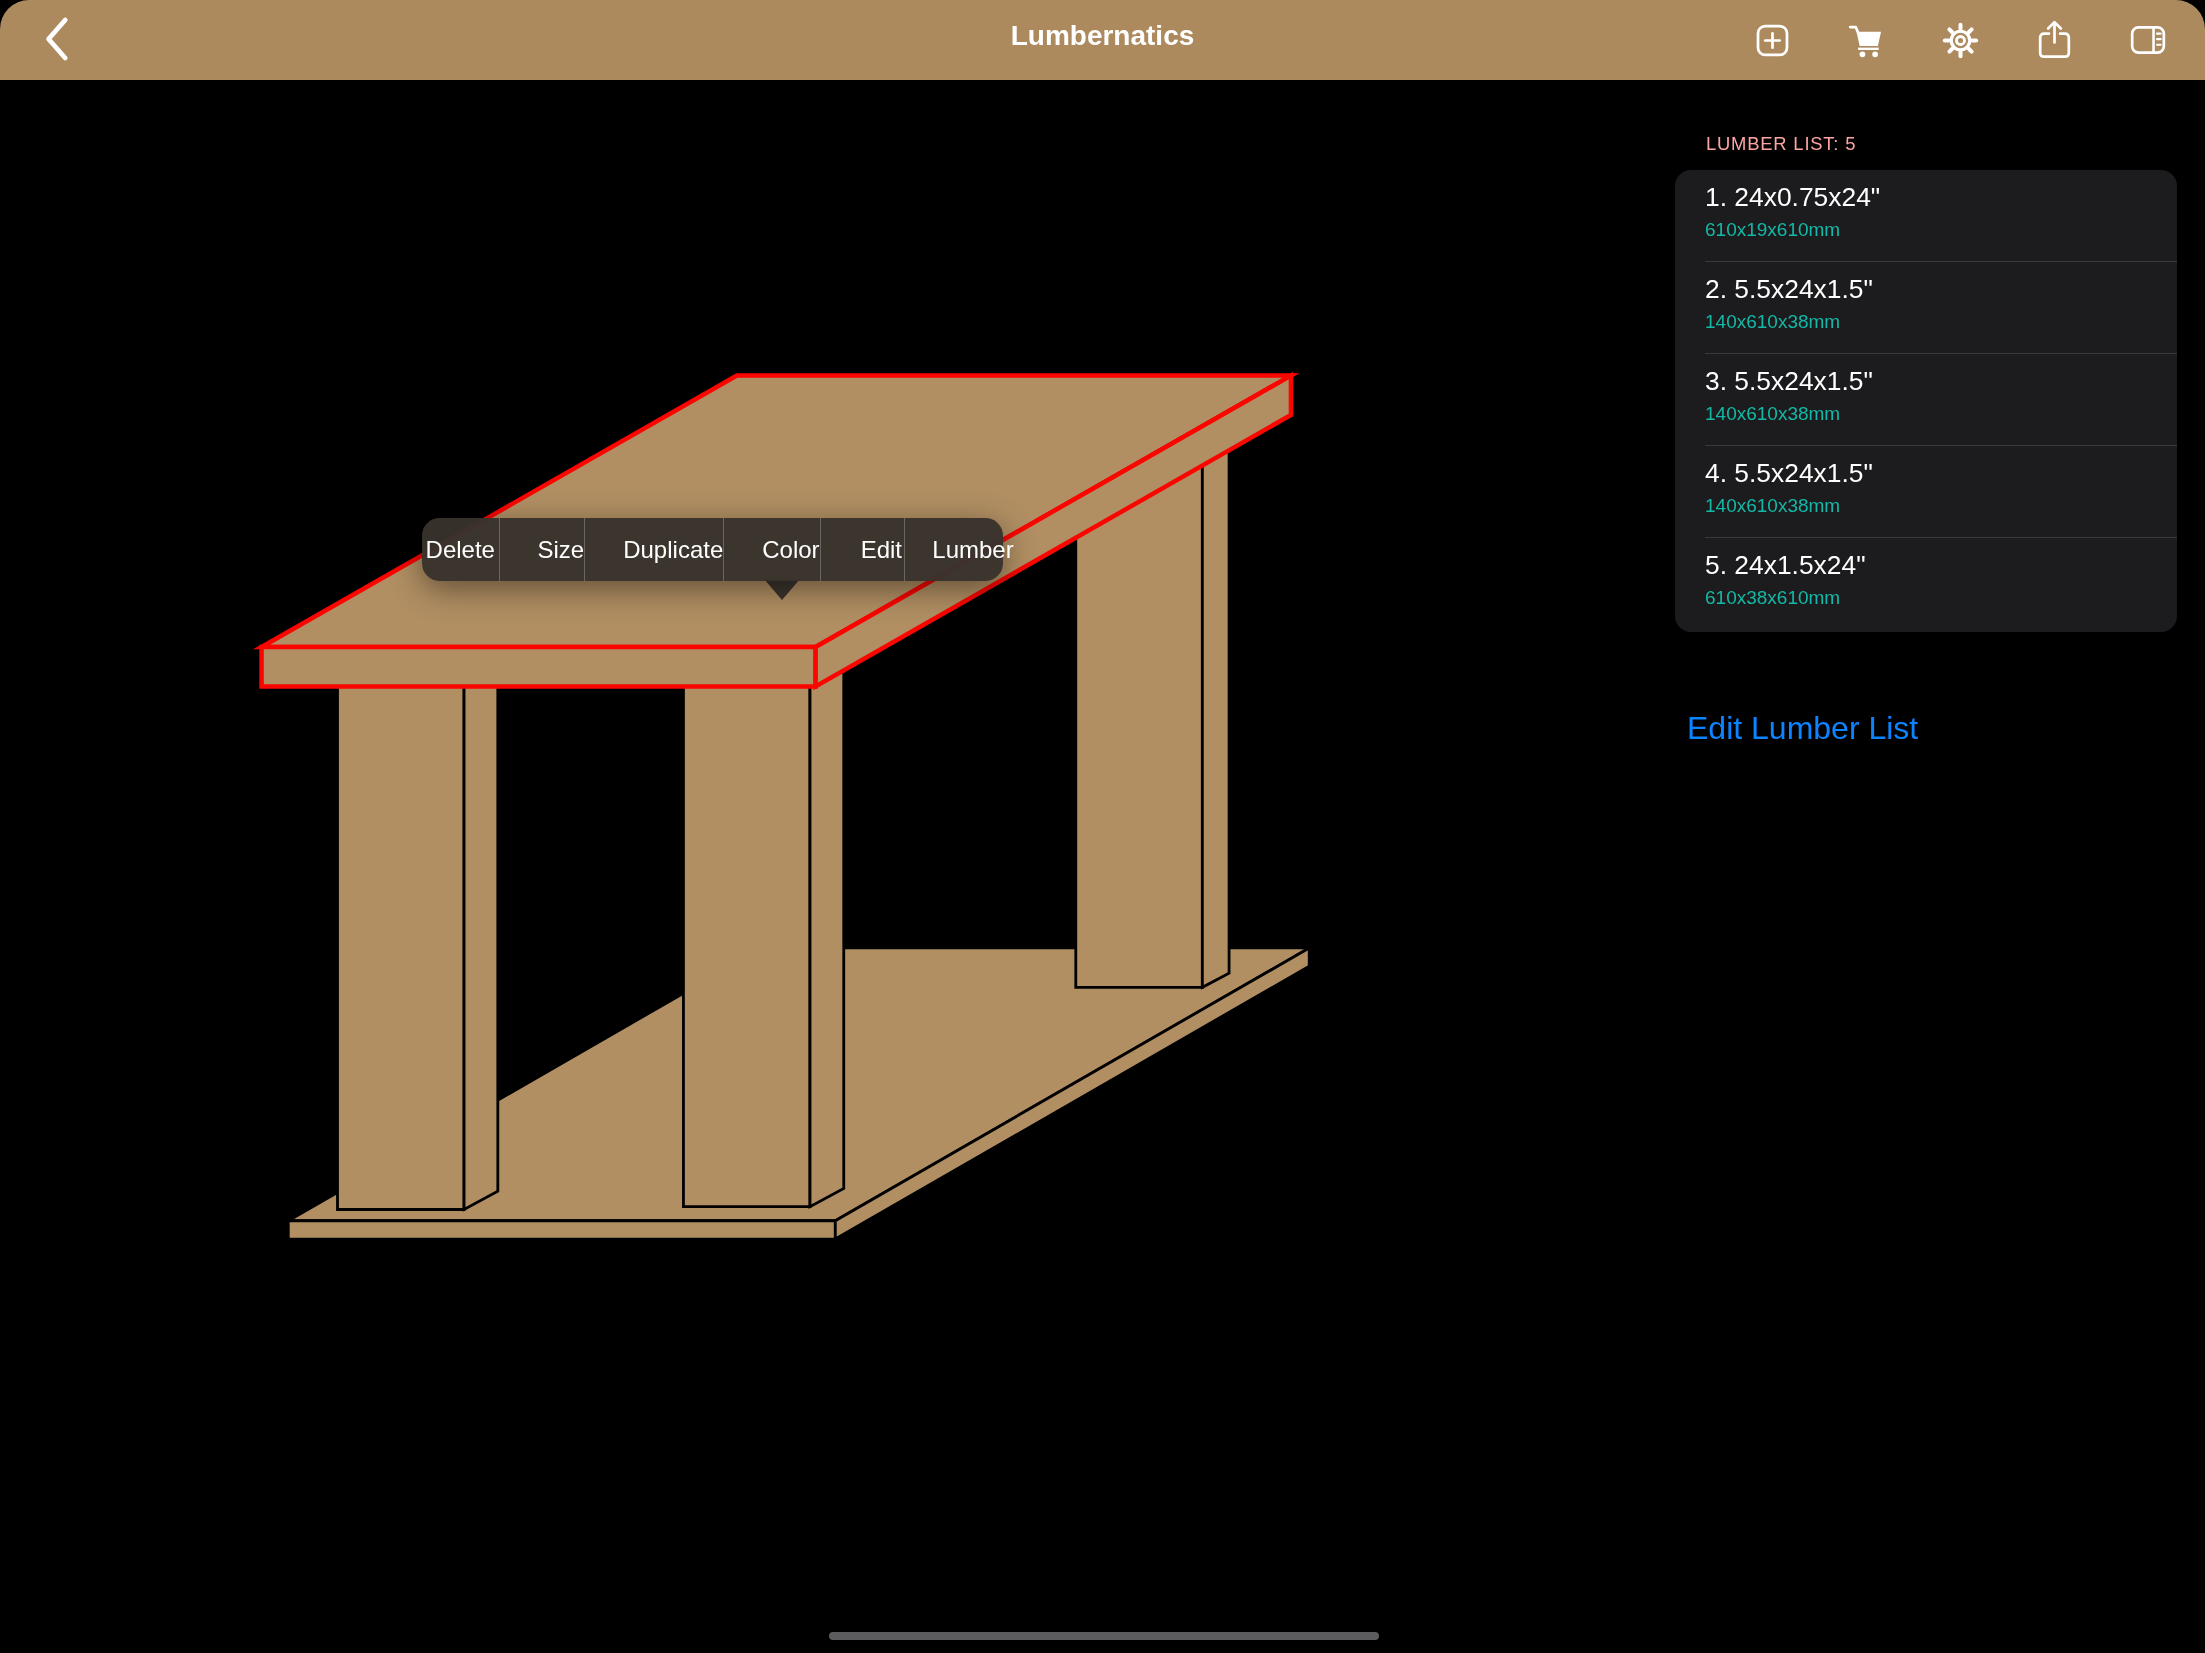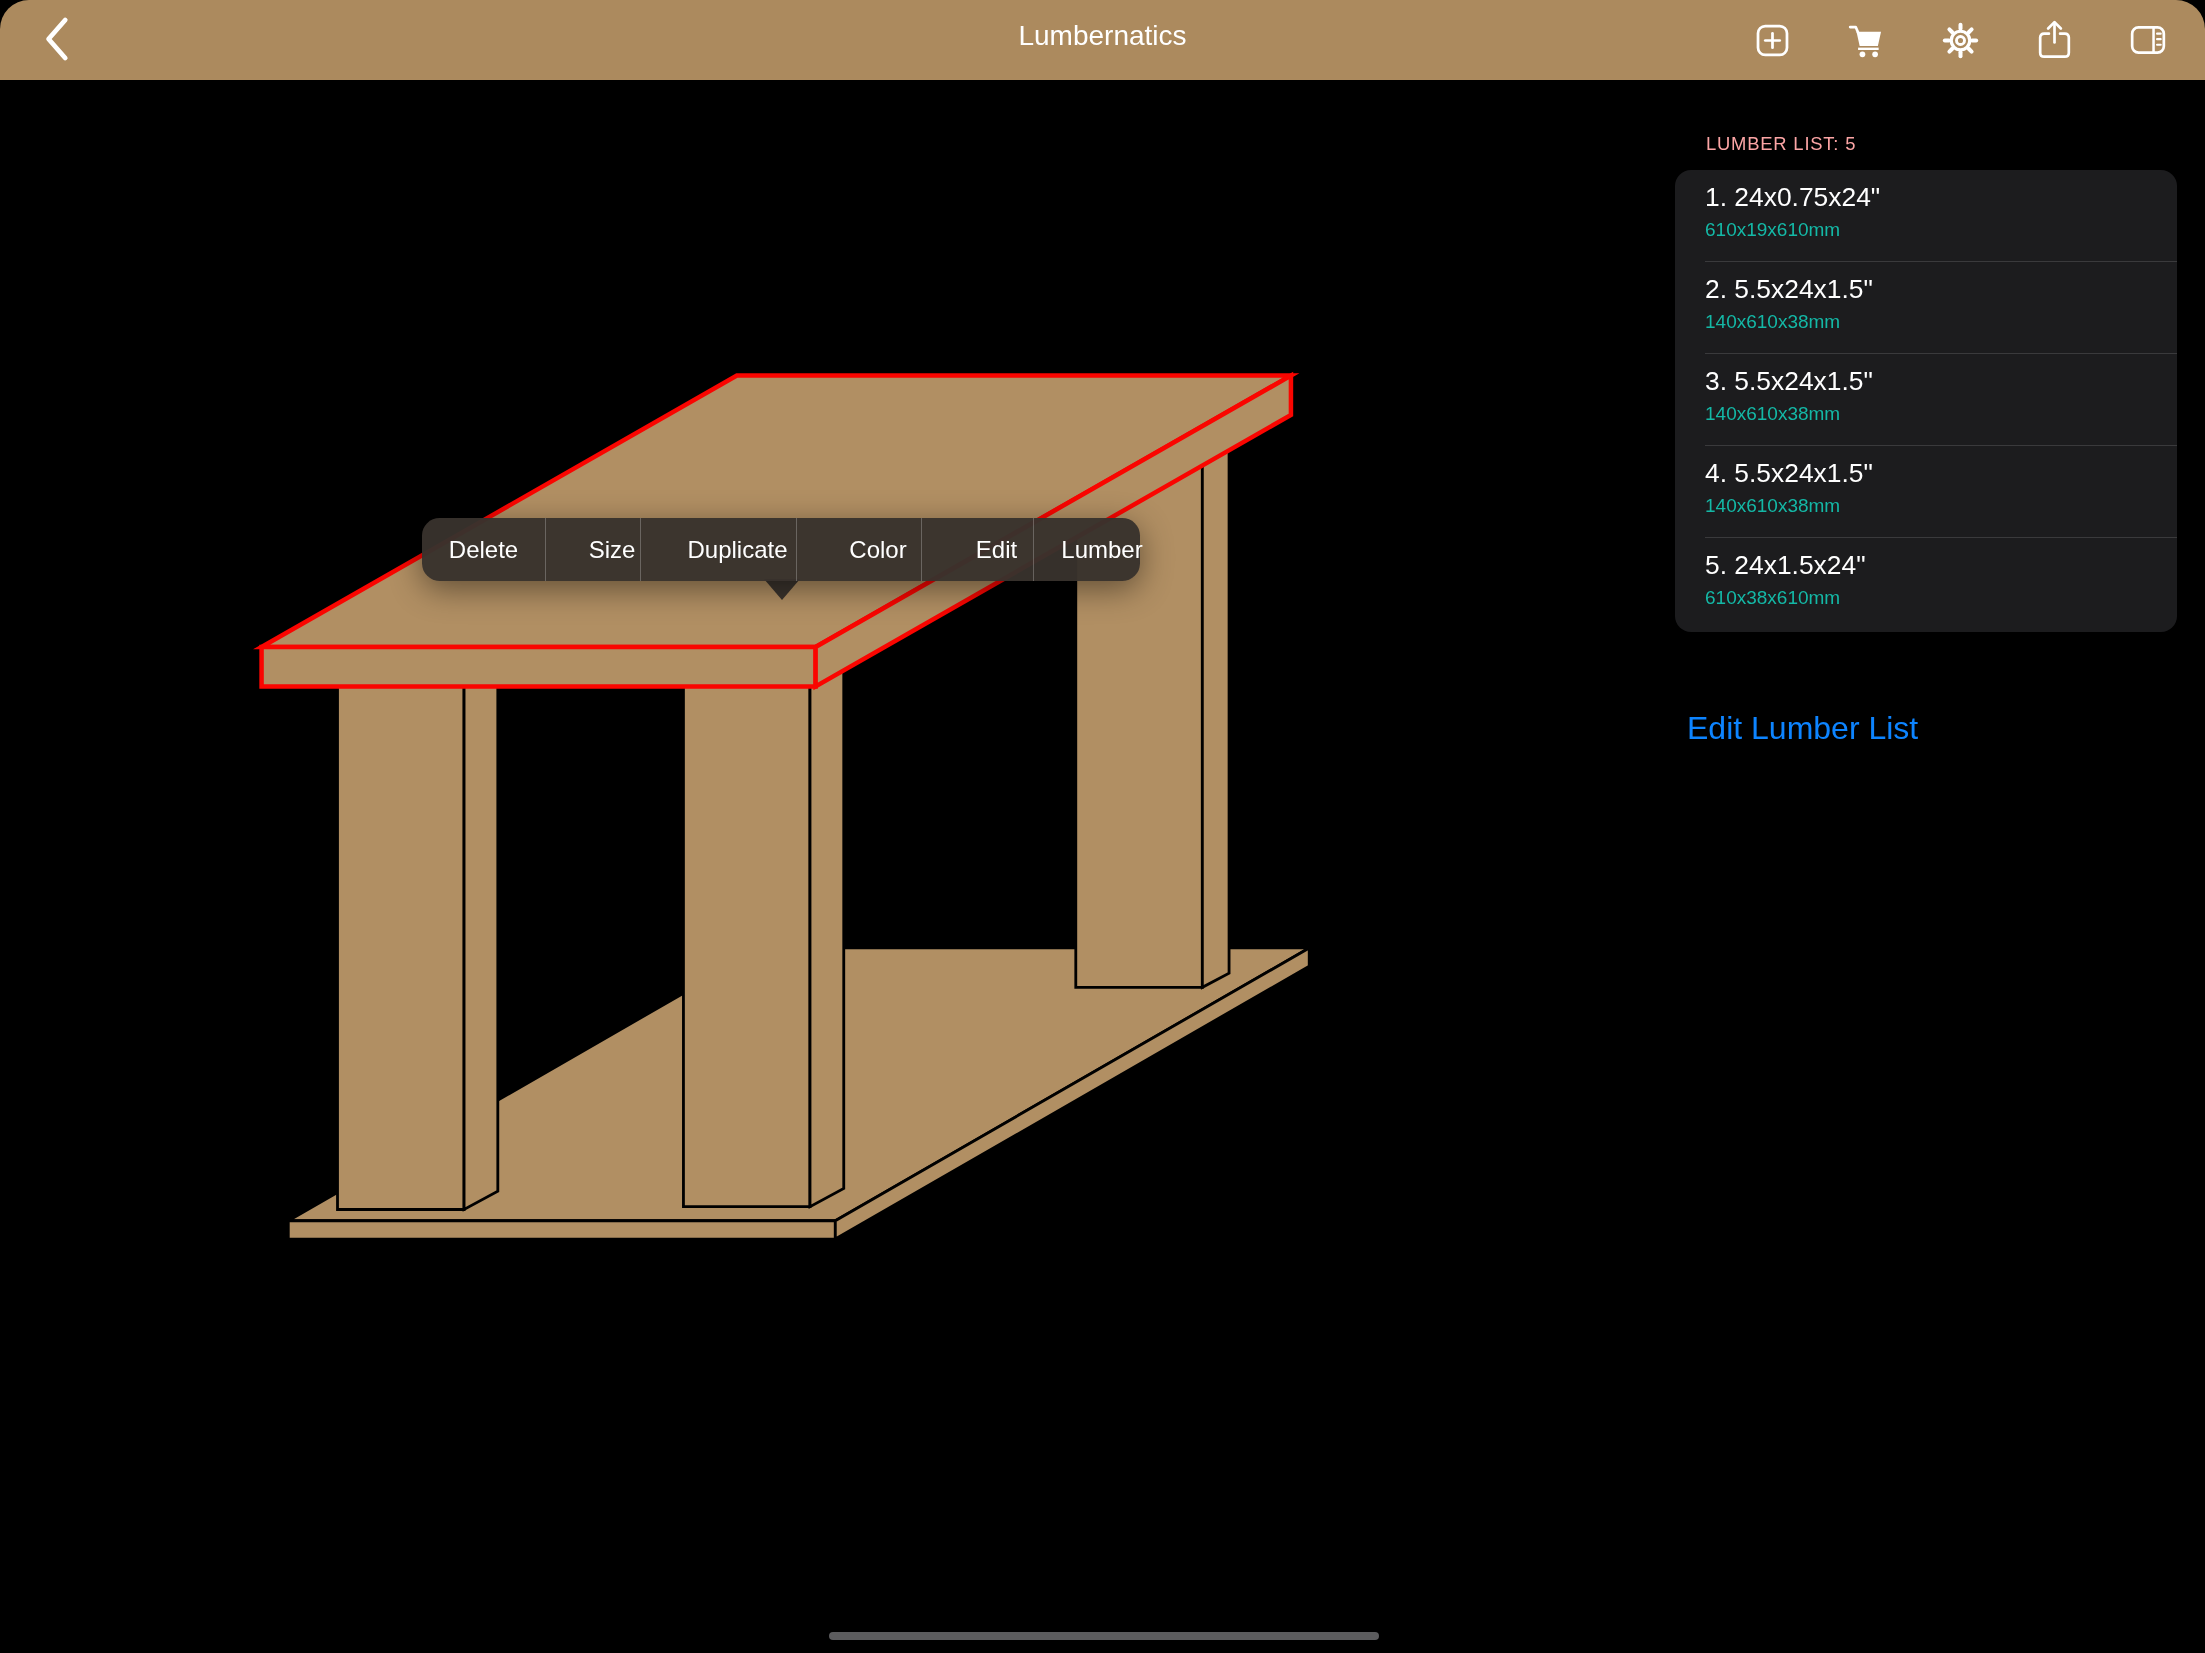--- a/index.html
+++ b/index.html
@@ -5,33 +5,33 @@
   html,body{margin:0;padding:0;background:#000;}
   *{box-sizing:border-box;font-family:"Liberation Sans", sans-serif;}
   .screen{position:relative;width:2205px;height:1654px;background:#000;overflow:hidden;}
 
   
   .navbar{position:absolute;left:0;top:0;width:2205px;height:80px;background:#ac8a5e;
           border-radius:29px 29px 0 0;display:flex;align-items:center;z-index:30;}
   .back-btn{position:absolute;left:24px;top:0;width:64px;height:80px;background:none;border:none;
             display:flex;align-items:center;justify-content:center;cursor:pointer;}
   .nav-title{position:absolute;left:0;right:0;top:0;height:72px;display:flex;align-items:center;
-             justify-content:center;color:#fff;font-size:28px;font-weight:400;pointer-events:none;}
+             justify-content:center;color:#fff;font-size:28px;font-weight:700;pointer-events:none;}
   .nav-icons{position:absolute;right:38px;top:0;height:80px;display:flex;align-items:center;gap:56px;}
   .nav-icon-btn{width:38px;height:38px;background:none;border:none;padding:0;cursor:pointer;
                 display:flex;align-items:center;justify-content:center;}
   .nav-icon-btn svg{display:block;}
 
   
   .drawing-svg{position:absolute;left:0;top:0;width:2205px;height:1654px;z-index:1;}
   .edge{stroke:#000;stroke-width:2;}
   .edge-sel{stroke:#fa0500;stroke-width:3.2;}
 
   
-  .context-menu{position:absolute;left:422px;top:518px;width:718px;height:63px;z-index:40;
+  .context-menu{position:absolute;left:422px;top:518px;width:581px;height:63px;z-index:40;
                 background:rgba(56,50,44,0.97);border-radius:17.6px;display:flex;align-items:stretch;
                 box-shadow:0 8px 32px rgba(0,0,0,0.45);}
   .context-menu .menu-item{background:none;border:none;color:#fff;font-size:24px;cursor:pointer;
                 display:flex;align-items:center;justify-content:center;padding:0;}
   .context-menu .menu-item + .menu-item{border-left:1.6px solid rgba(255,255,255,0.24);padding-left:38px;}
   .mi-0{width:123px;} .mi-1{width:95px;} .mi-2{width:156px;} .mi-3{width:125px;} .mi-4{width:112px;} .mi-5{width:99px;}
   .menu-caret{position:absolute;left:764px;top:579px;width:0;height:0;z-index:39;
               border-left:18.4px solid transparent;border-right:18.4px solid transparent;
               border-top:21.6px solid rgba(56,50,44,0.97);}
 

